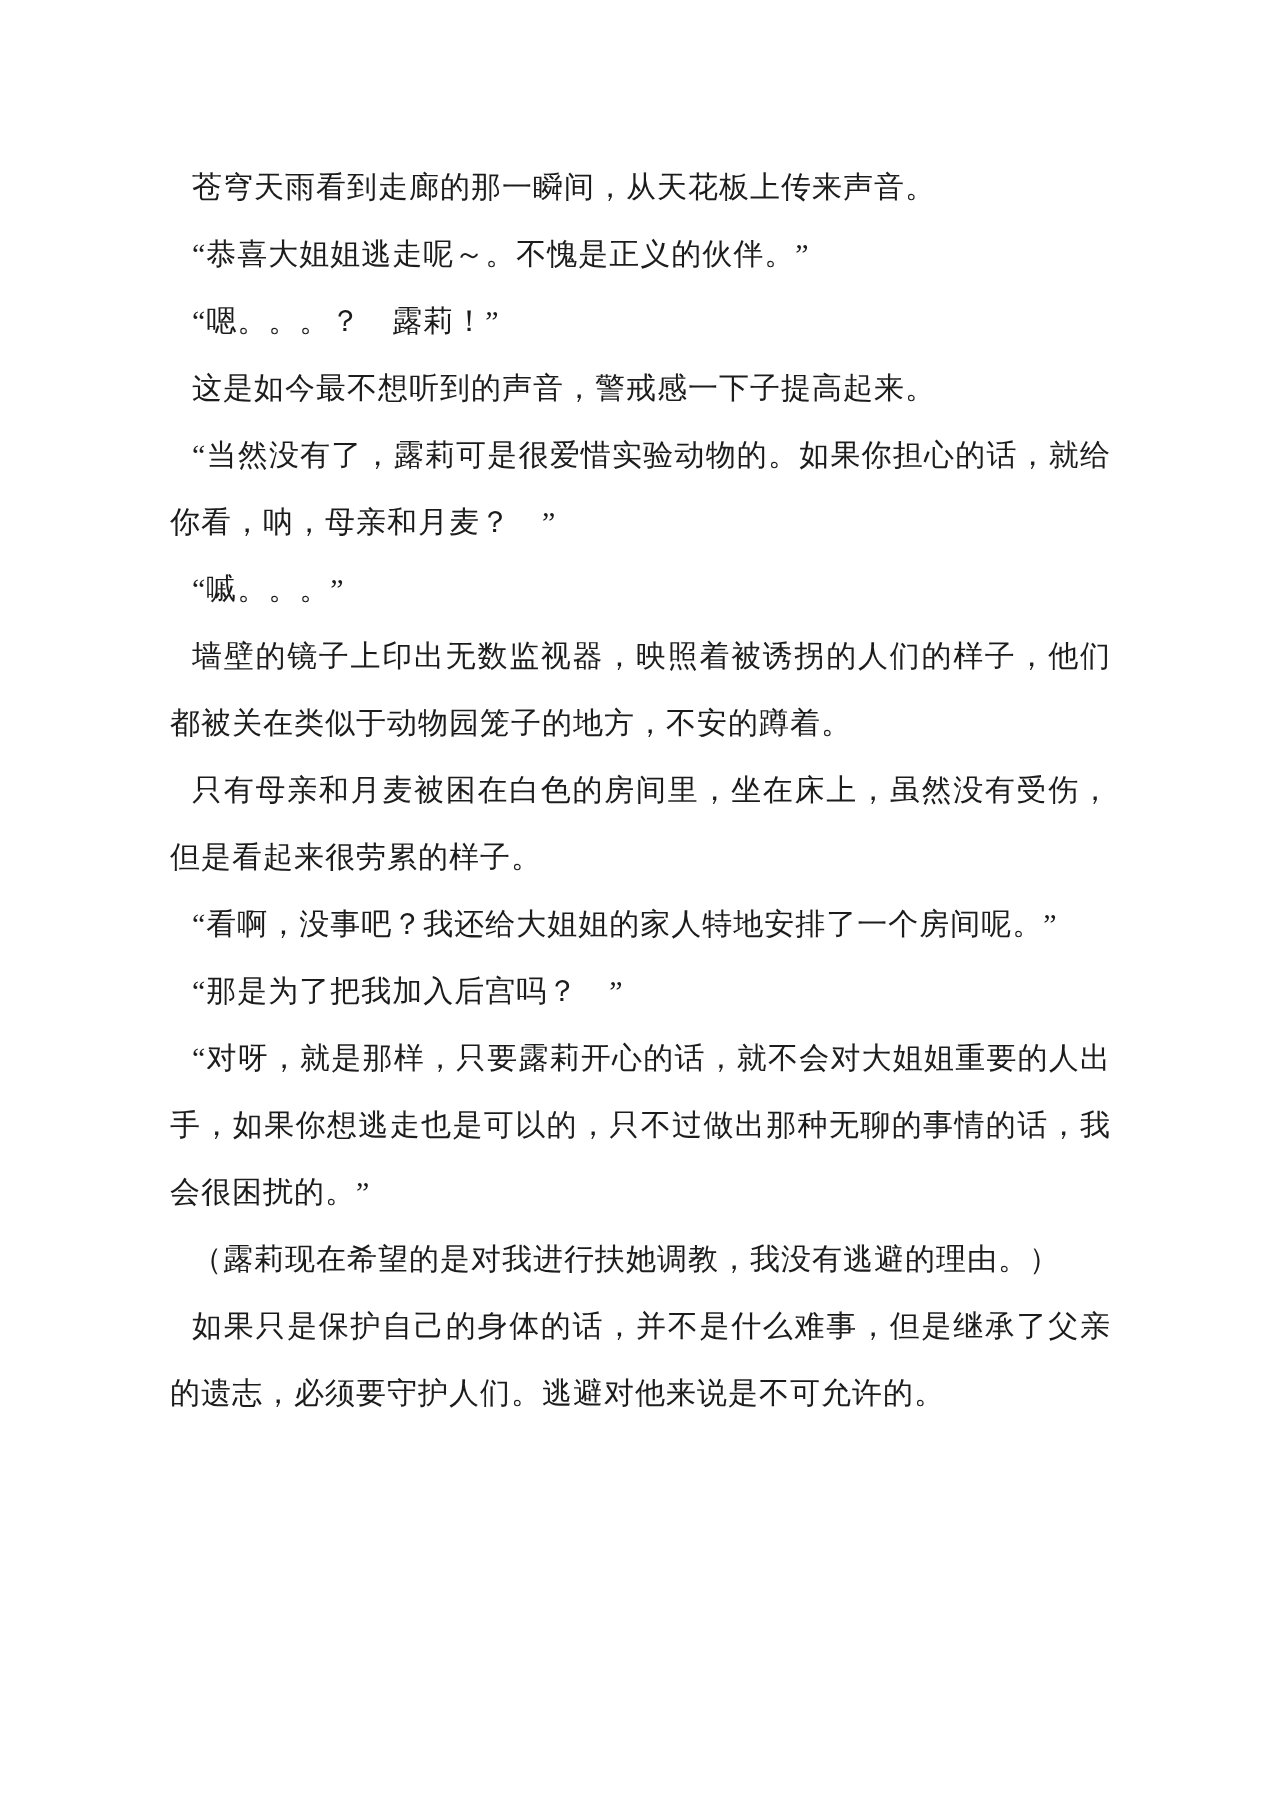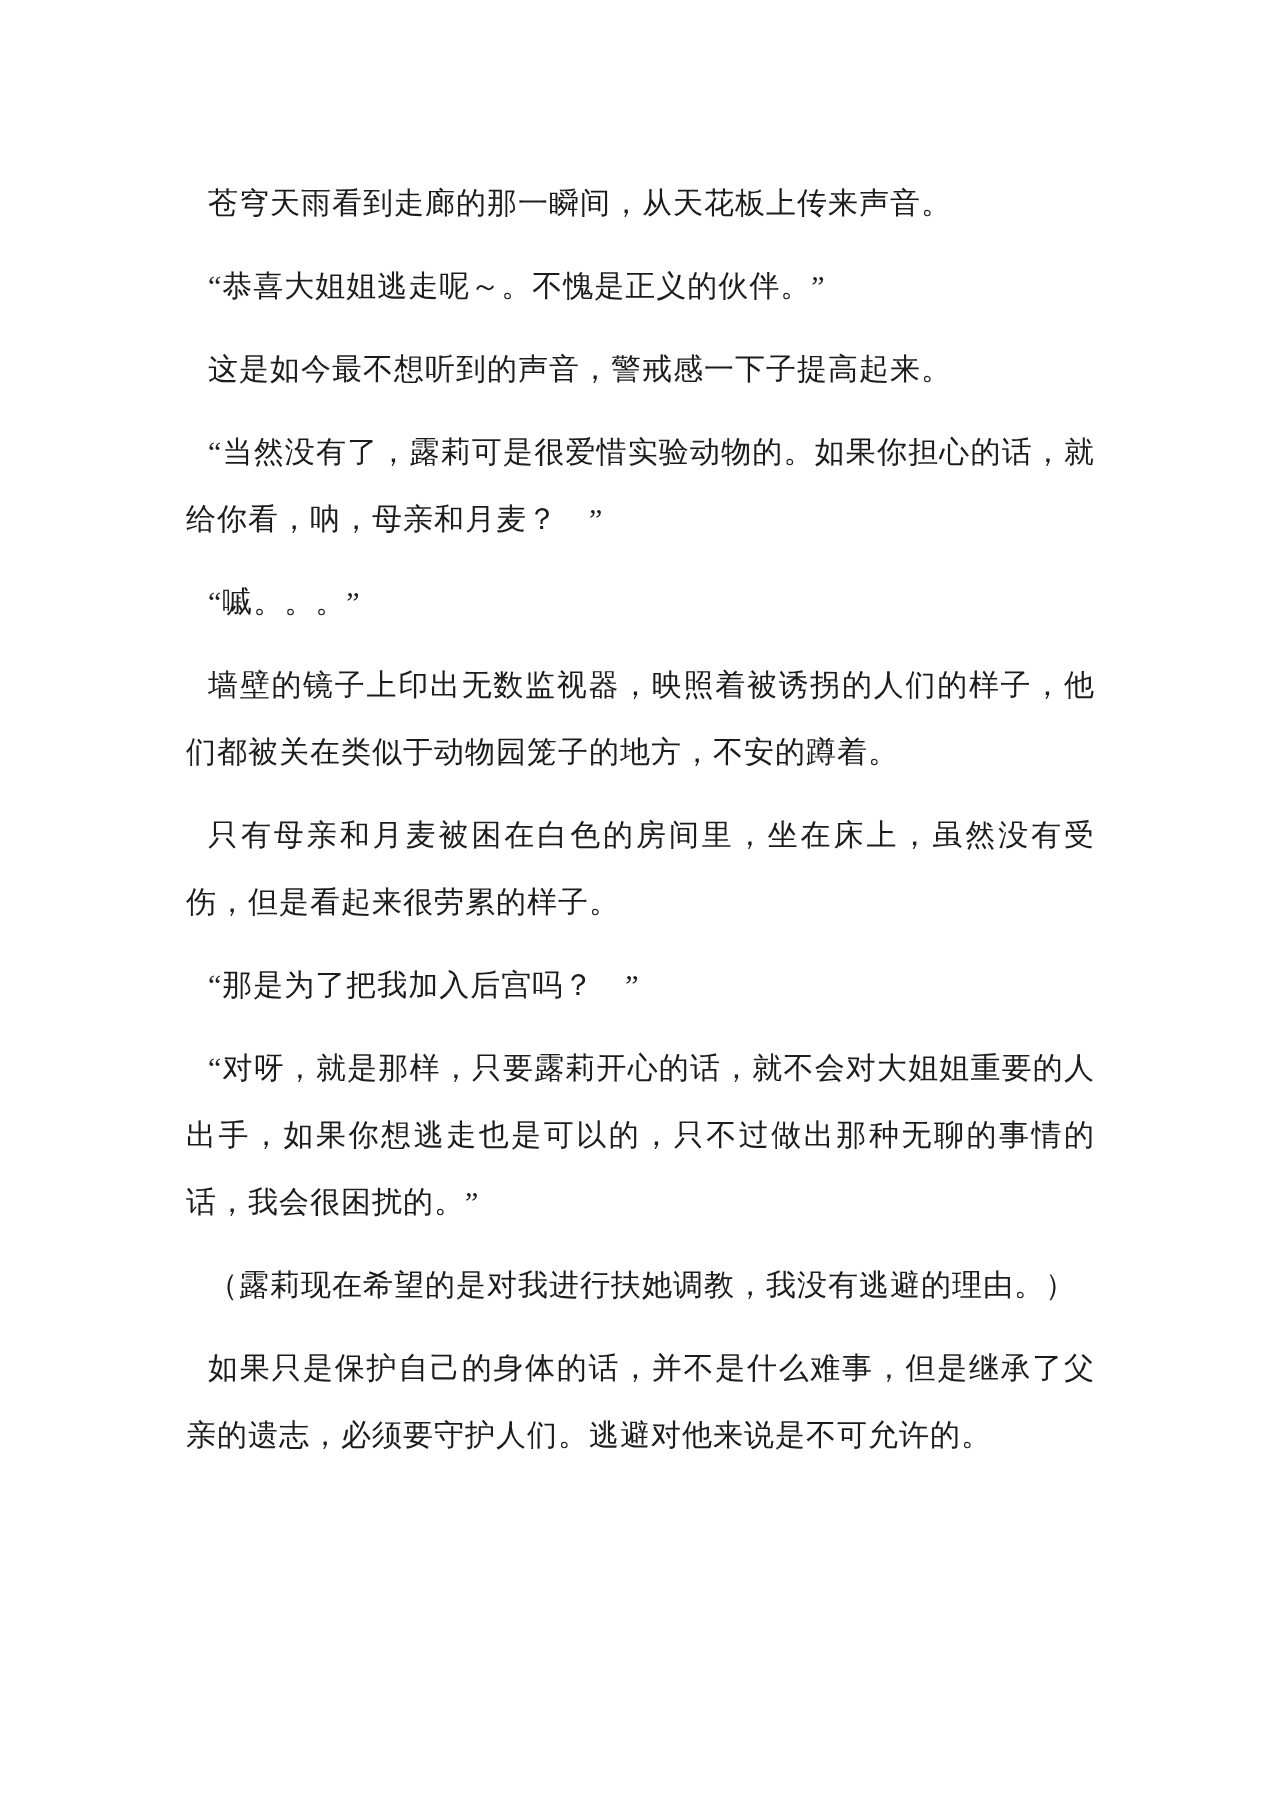--- a/index.html
+++ b/index.html
@@ -22,43 +22,45 @@
     height: 1810px;
     background: #ffffff;
   }
   .text-column {
     position: absolute;
     left: 170px;
     top: 153px;
     width: 941px;
   }
   .text-column p {
-    margin: 16px;
+    margin: 0;
     padding: 0;
     font-size: 30px;
     line-height: 67px;
     color: #1c1c1c;
     letter-spacing: 1px;
     text-align: justify;
     text-justify: inter-ideograph;
     text-indent: 22px;
     word-break: break-all;
     overflow-wrap: break-word;
   }
 </style>
 </head>
 <body>
 
 <div class="page">
   <div class="text-column">
     <p>苍穹天雨看到走廊的那一瞬间，从天花板上传来声音。</p>
     <p>“恭喜大姐姐逃走呢～。不愧是正义的伙伴。”</p>
+    <p>“嗯。。。？　露莉！”</p>
     <p>这是如今最不想听到的声音，警戒感一下子提高起来。</p>
     <p>“当然没有了，露莉可是很爱惜实验动物的。如果你担心的话，就给你看，呐，母亲和月麦？　”</p>
     <p>“嘁。。。”</p>
     <p>墙壁的镜子上印出无数监视器，映照着被诱拐的人们的样子，他们都被关在类似于动物园笼子的地方，不安的蹲着。</p>
     <p>只有母亲和月麦被困在白色的房间里，坐在床上，虽然没有受伤，但是看起来很劳累的样子。</p>
+    <p>“看啊，没事吧？我还给大姐姐的家人特地安排了一个房间呢。”</p>
     <p>“那是为了把我加入后宫吗？　”</p>
     <p>“对呀，就是那样，只要露莉开心的话，就不会对大姐姐重要的人出手，如果你想逃走也是可以的，只不过做出那种无聊的事情的话，我会很困扰的。”</p>
     <p>（露莉现在希望的是对我进行扶她调教，我没有逃避的理由。）</p>
     <p>如果只是保护自己的身体的话，并不是什么难事，但是继承了父亲的遗志，必须要守护人们。逃避对他来说是不可允许的。</p>
   </div>
 </div>
 
 </body></html>

